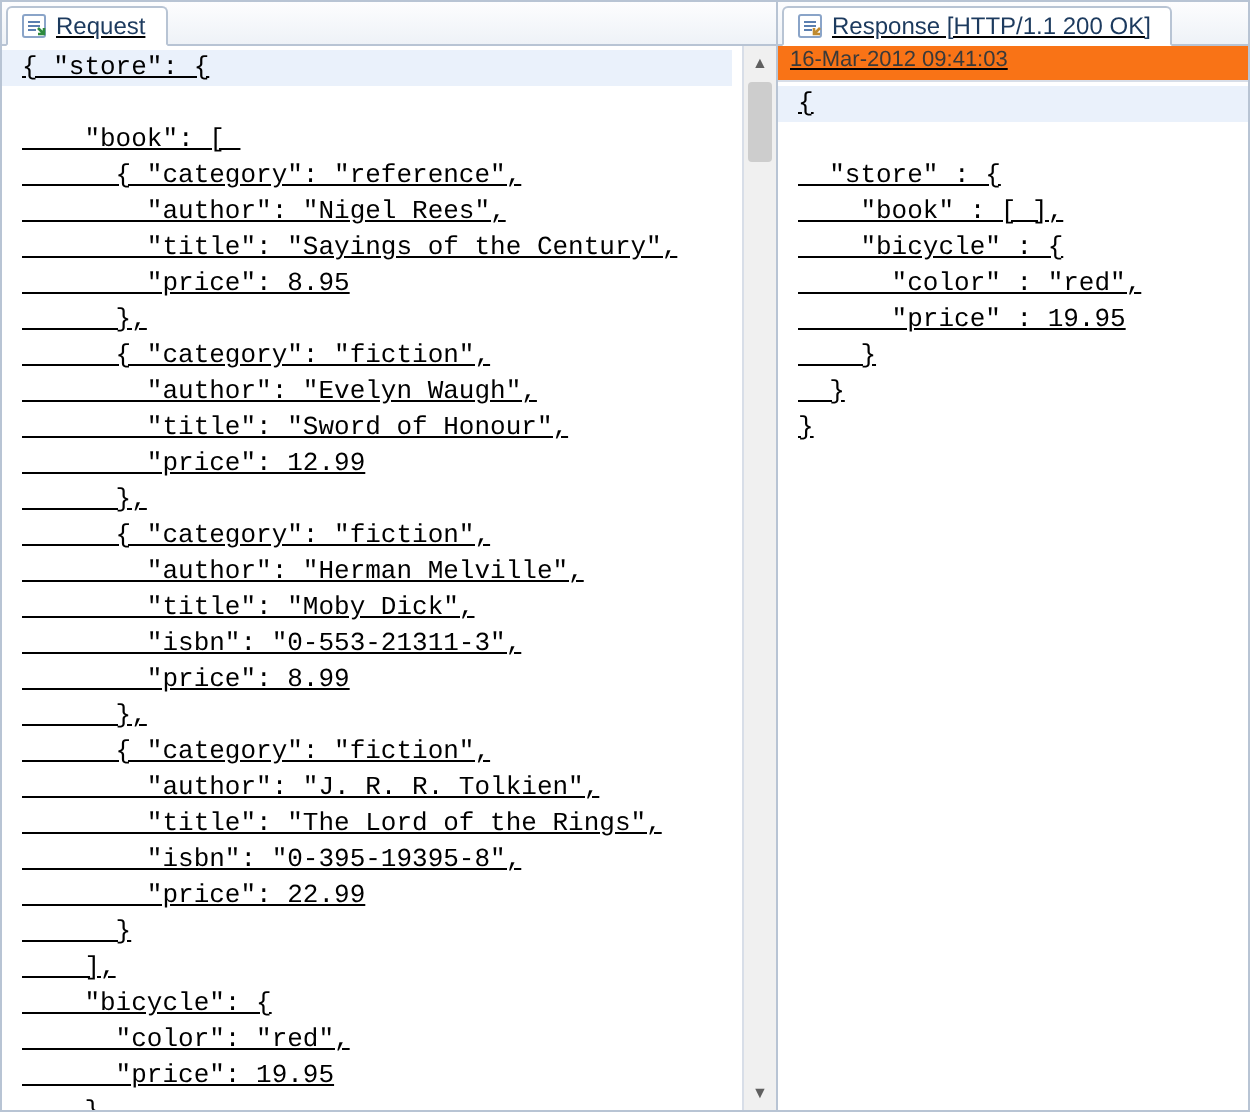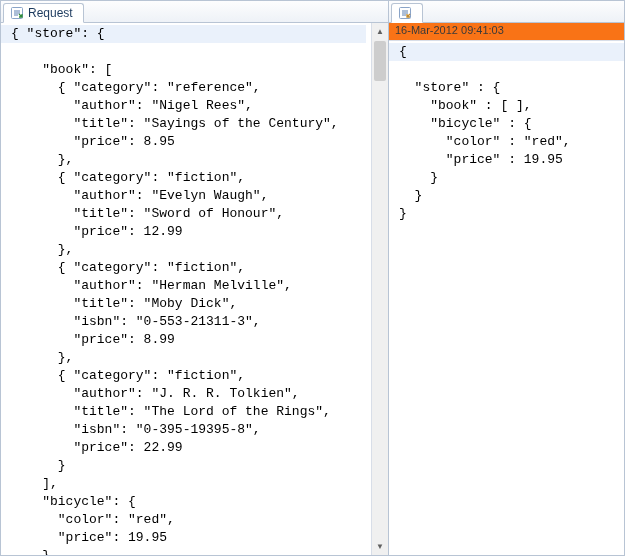--- a/index.html
+++ b/index.html
@@ -11,20 +11,21 @@
     width: 625px;
     height: 556px;
     overflow: hidden;
     display: flex;
     border: 1px solid #b8c4d4;
   }
   .panel {
     display: flex;
     flex-direction: column;
     border-right: 1px solid #b8c4d4;
+    text-decoration: underline;
   }
   .panel.left { width: 388px; }
   .panel.right { flex: 1; border-right: none; }
   .tabbar {
     display: flex;
     height: 22px;
     background: linear-gradient(#fdfdfe, #eef2f7);
     border-bottom: 1px solid #b8c4d4;
     align-items: flex-end;
     padding-left: 0;
@@ -170,20 +171,21 @@
 <div class="panel right">
   <div class="tabbar">
     <div class="tab">
       <span class="tab-icon">
         <svg width="14" height="14" viewBox="0 0 14 14">
           <rect x="1.5" y="1.5" width="11" height="11" rx="1" fill="#fff" stroke="#8aa4c8" stroke-width="1"></rect>
           <path d="M4 5 L10 5 M4 7 L10 7 M4 9 L8 9" stroke="#5b7fb0" stroke-width="1"></path>
           <path d="M12 8 L9 11 M9 8 L9 11 L12 11" stroke="#c08a2e" stroke-width="1.3" fill="none"></path>
         </svg>
       </span>
+      <span>Response [HTTP/1.1 200 OK]</span>
     </div>
   </div>
   <div class="timestamp-bar">16-Mar-2012 09:41:03</div>
   <div class="code-area">
     <div class="code-content" id="right-code"><span class="first-line">{</span>
   "store" : {
     "book" : [ ],
     "bicycle" : {
       "color" : "red",
       "price" : 19.95

